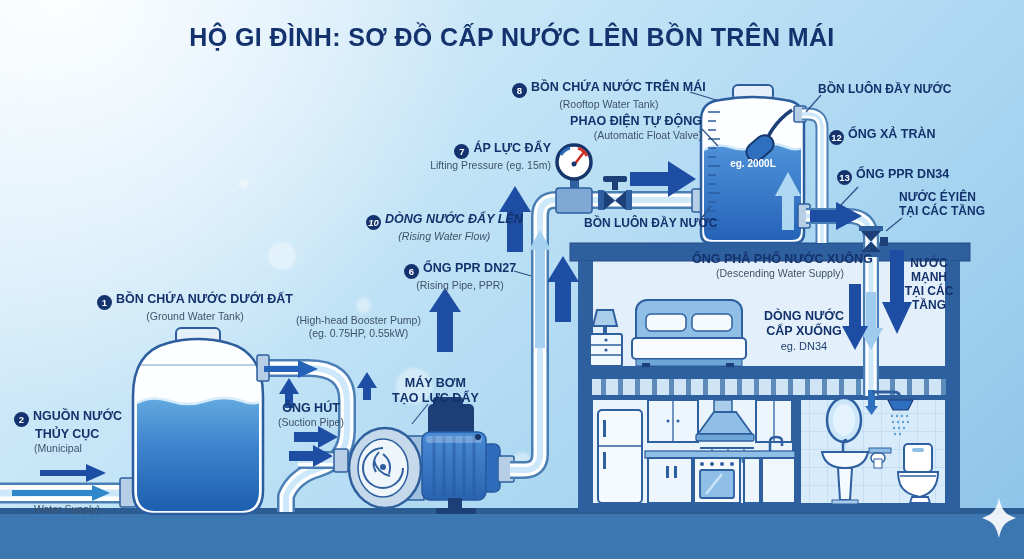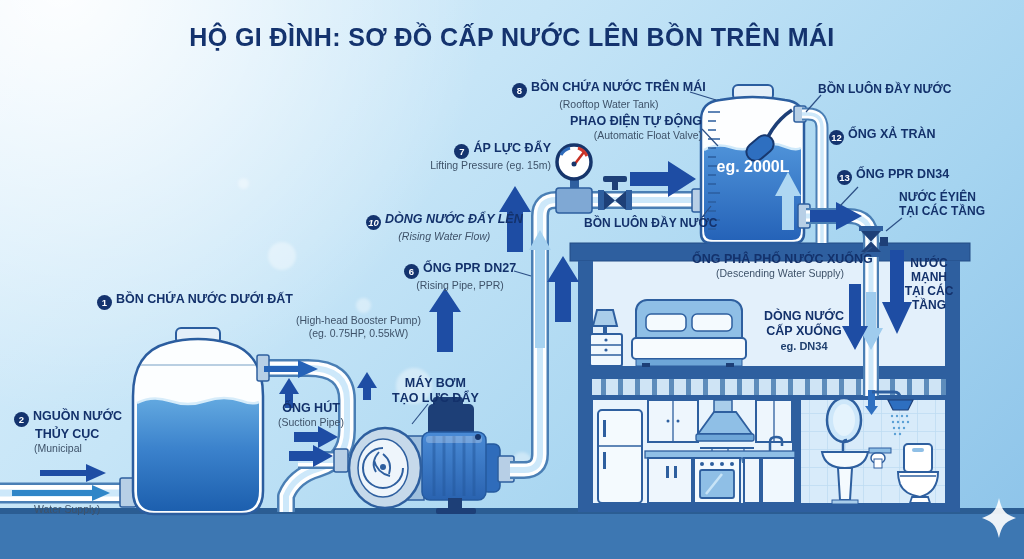--- a/index.html
+++ b/index.html
@@ -16,22 +16,22 @@
   svg.diagram{position:absolute;left:0;top:0;z-index:1;}
   .title{position:absolute;top:23px;left:0;width:100%;text-align:center;font-size:25px;font-weight:bold;
     color:#14336e;letter-spacing:.4px;z-index:2;}
   .lbl{position:absolute;font-weight:bold;font-size:12.5px;color:#13316b;line-height:15px;white-space:nowrap;z-index:2;}
   .lbl .sub{font-weight:normal;font-size:10.5px;color:#3e5269;line-height:13px;}
   .center{text-align:center;} .right{text-align:right;}
   .badge{display:inline-flex;align-items:center;justify-content:center;width:15px;height:15px;border-radius:50%;
     background:#14336e;color:#fff;font-size:9.5px;font-weight:bold;margin-right:4px;vertical-align:-3px;}
   .small{font-size:12px;line-height:14px;}
   .cap-txt{position:absolute;left:716px;top:158px;width:74px;text-align:center;color:#ffffff;
-    font-size:16px;font-weight:bold;z-index:2;}
-  .spec{font-size:11px;font-weight:bold;color:#20406f;line-height:14px;}
+    font-size:10px;font-weight:bold;z-index:2;}
+  .spec{font-size:11px;font-weight:normal;color:#20406f;line-height:14px;}
   .po{stroke:#4a7fb5;fill:none;stroke-linejoin:round;stroke-linecap:butt;}
   .pb{stroke:#ffffff;fill:none;stroke-linejoin:round;}
   .pc{stroke:#cde8fa;fill:none;stroke-linejoin:round;}
   .stub{fill:#b7cfe6;stroke:#2e5f9f;stroke-width:1.5;}
   .furn{stroke:#2e5f9f;stroke-width:2;}
   .arrow{fill:#1e4da4;}
 </style>
 </head>
 <body>
 
@@ -308,20 +308,21 @@
         <path d="M428 404 L412 424"></path>
     </g>
 
     <path d="M999 498 C1002 511 1005 514 1016 518 C1005 522 1002 525 999 538 C996 525 993 522 982 518 C993 514 996 511 999 498 Z" fill="#ffffff" opacity="0.9"></path>
   </svg>
 
   <div class="title">HỘ GI ĐÌNH: SƠ ĐỒ CẤP NƯỚC LÊN BỒN TRÊN MÁI</div>
 
   <div class="lbl center" style="left:97px;top:292px;">
     <div><span class="badge">1</span><span>BỒN CHỨA NƯỚC DƯỚI ĐẤT</span></div>
+    <div class="sub">(Ground Water Tank)</div>
   </div>
 
   <div class="lbl" style="left:14px;top:409px;">
     <div><span class="badge">2</span><span>NGUỒN NƯỚC</span></div>
     <div style="padding-left:21px;">THỦY CỤC</div>
     <div class="sub" style="padding-left:20px;">(Municipal</div>
     <div class="sub" style="padding-left:20px;margin-top:48px;">Water Supply)</div>
   </div>
 
   <div class="lbl center" style="left:296px;top:314px;">

